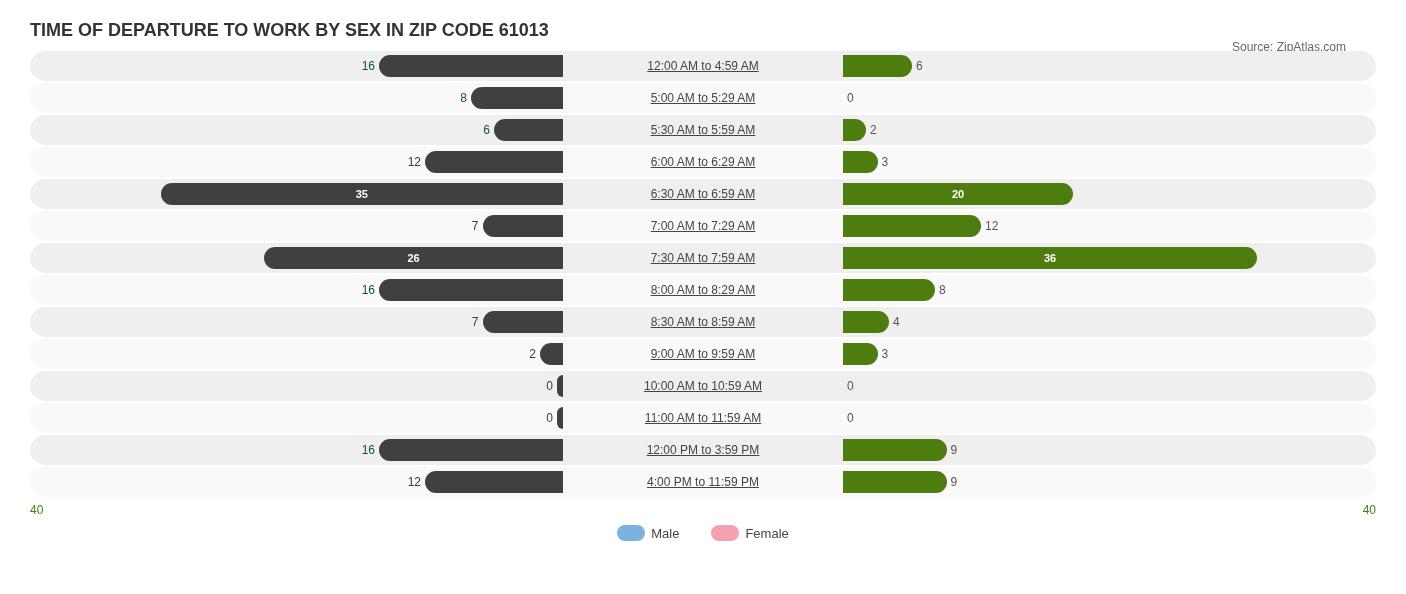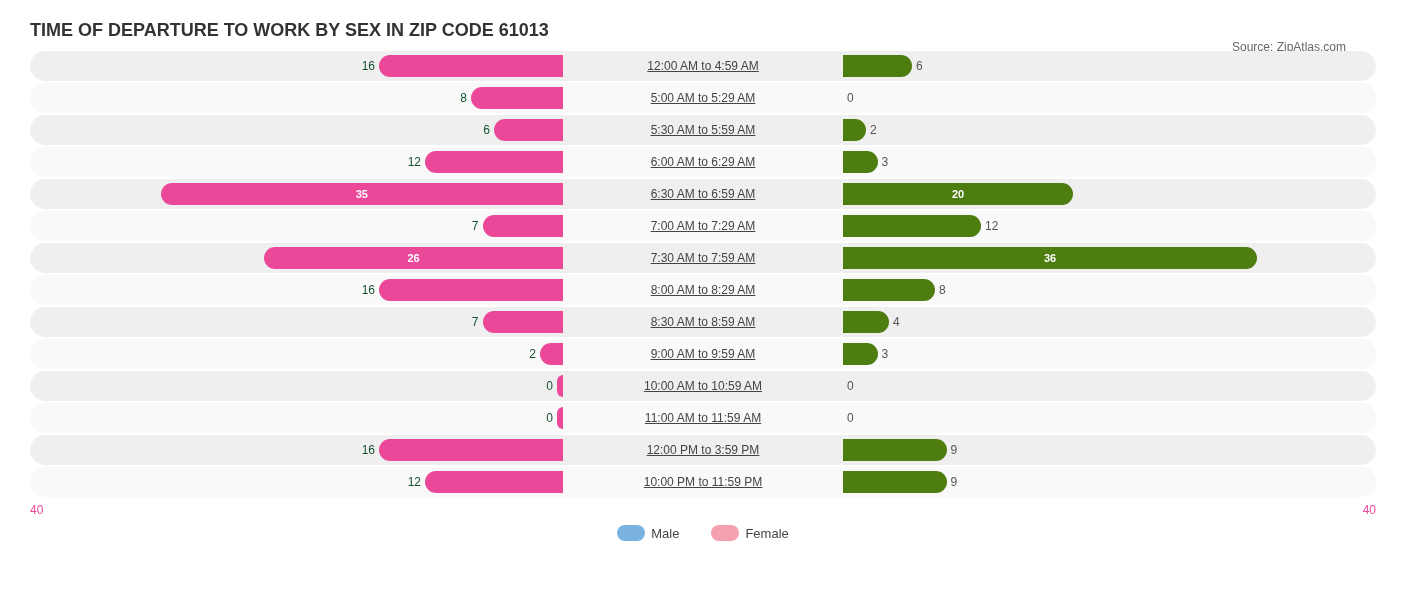--- a/index.html
+++ b/index.html
@@ -49,21 +49,21 @@
     }
     .left-value {
       font-size: 12px;
       color: #14532d;
       min-width: 25px;
       text-align: right;
       margin-right: 4px;
     }
     .left-bar {
       height: 22px;
-      background: #ec4899;
+      background: #404040;
       border-radius: 11px 0 0 11px;
       display: flex;
       align-items: center;
       justify-content: flex-start;
       padding-left: 6px;
     }
     .left-bar.has-value-inside {
       justify-content: center;
       padding: 0;
     }
@@ -102,21 +102,21 @@
       margin-left: 4px;
     }
     .right-bar.has-value-inside {
       justify-content: center;
     }
     
     .axis-row {
       display: flex;
       margin-top: 6px;
       font-size: 12px;
-      color: #ec4899;
+      color: #4d7c0f;
     }
     .axis-left {
       width: 580px;
       text-align: left;
       padding-left: 0;
     }
     .axis-right {
       margin-left: 280px;
       width: 580px;
       text-align: right;
@@ -349,21 +349,21 @@
         <span class="right-value">9</span>
       </div>
     </div>
     <div class="row">
       <div class="left-bar-container">
         <span class="left-value">12</span>
         <div class="left-bar" style="width:138px;">
           
         </div>
       </div>
-      <div class="label-center">10:00 PM to 11:59 PM</div>
+      <div class="label-center">4:00 PM to 11:59 PM</div>
       <div class="right-bar-container">
         <div class="right-bar" style="width:103.5px;">
           
         </div>
         <span class="right-value">9</span>
       </div>
     </div>
   </div>
 
 <div class="axis-row">

